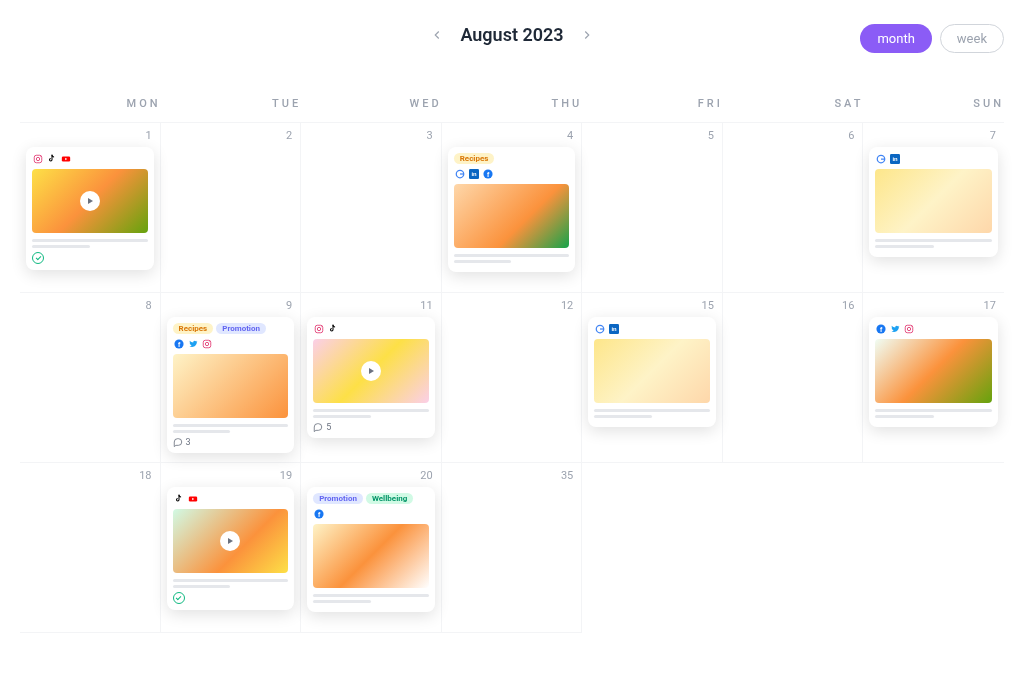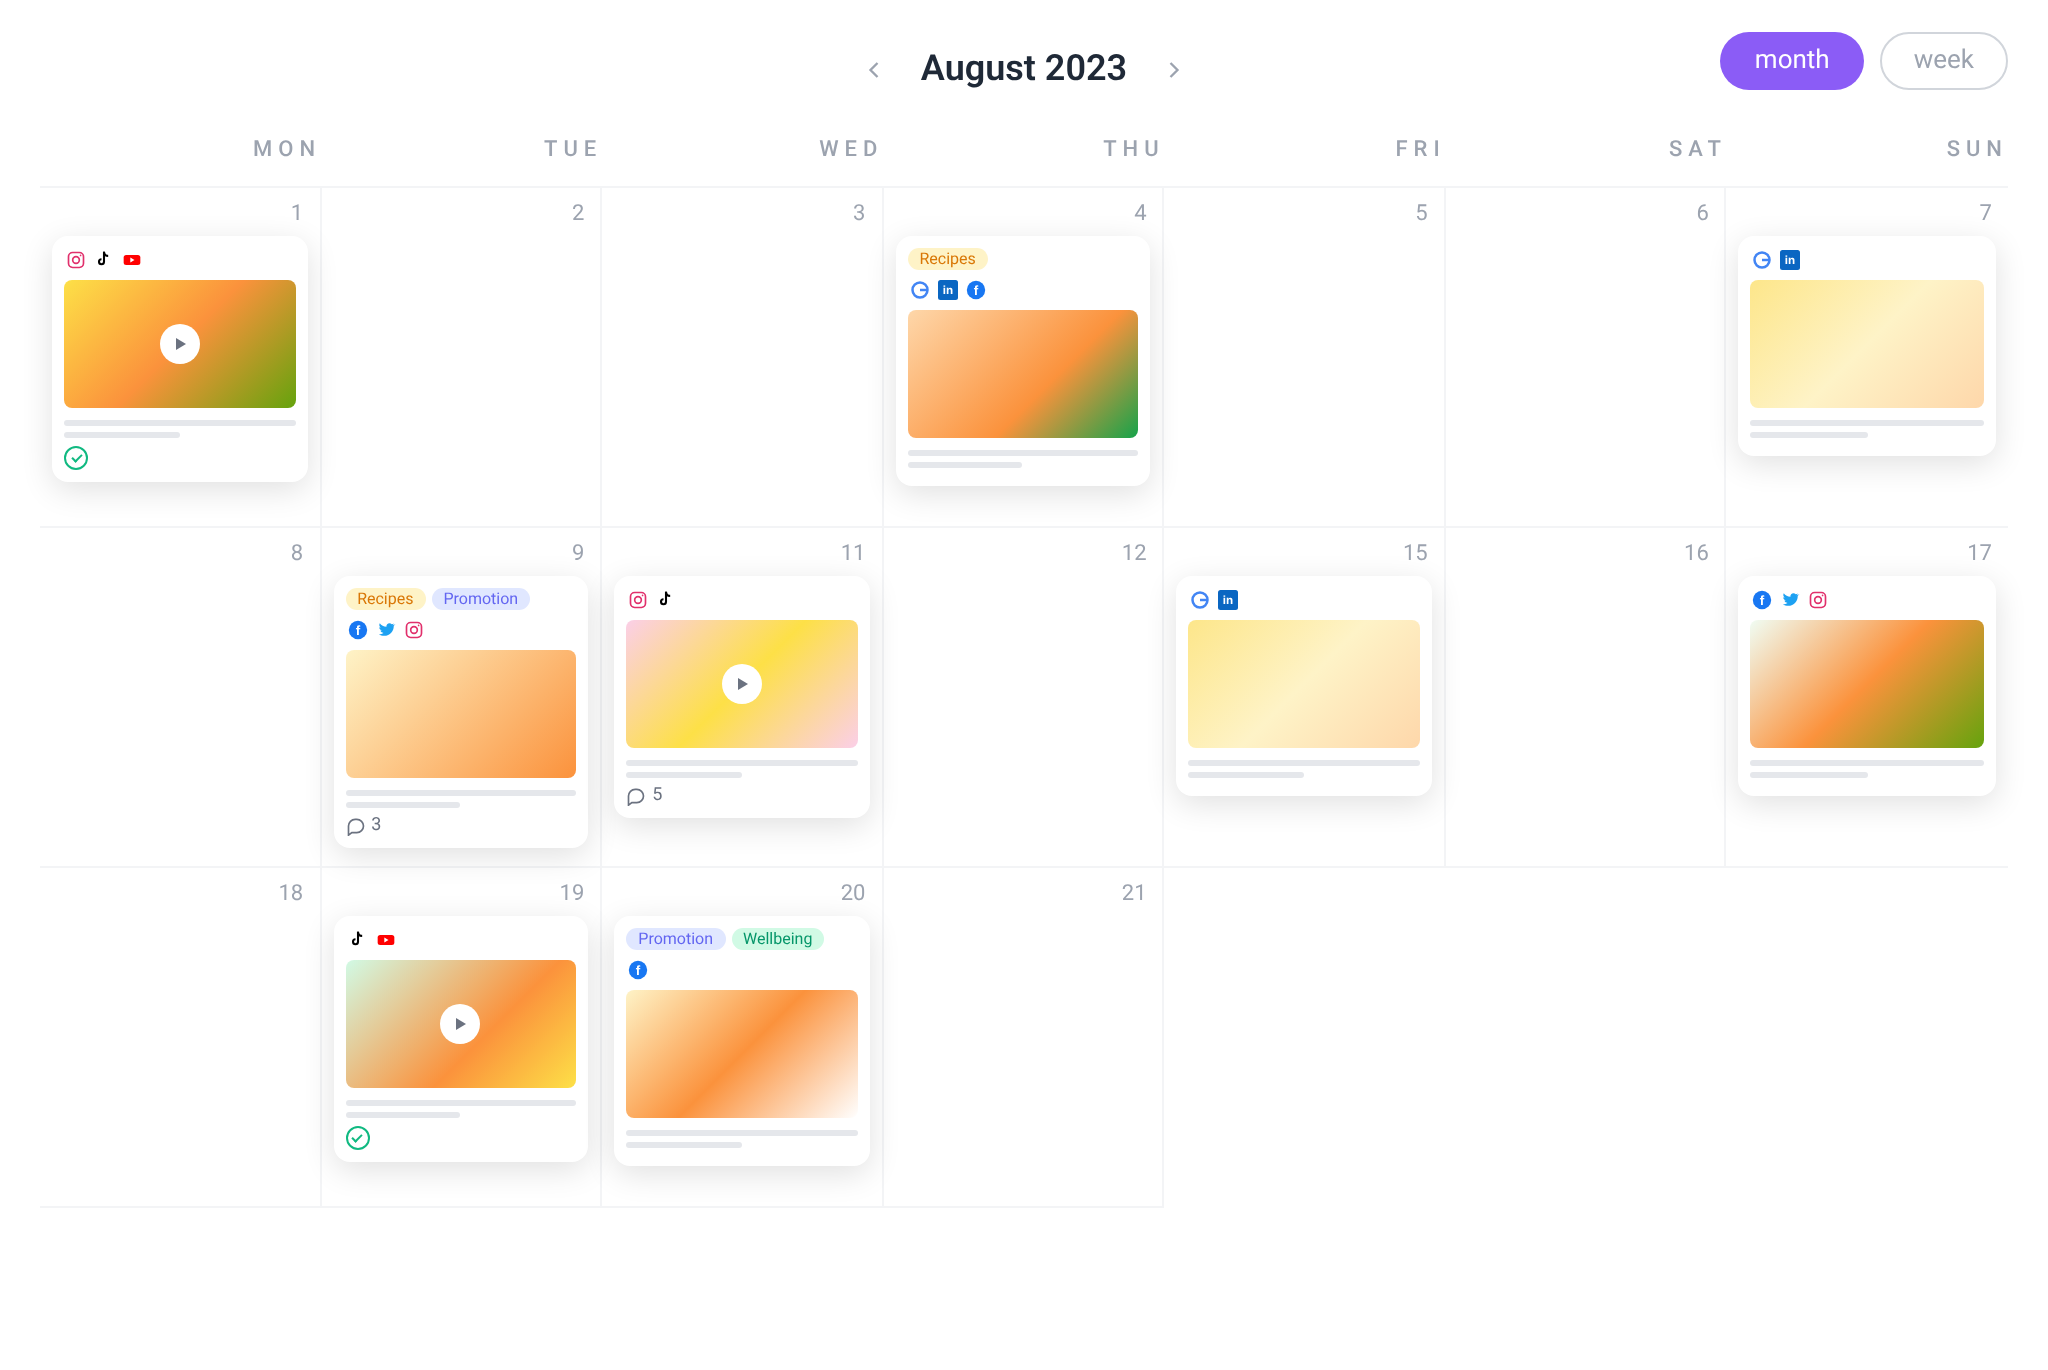--- a/index.html
+++ b/index.html
@@ -1,35 +1,35 @@
 <!DOCTYPE html>
 <html><head>
 <meta charset="utf-8">
 <style>
 *{margin:0;padding:0;box-sizing:border-box}
 body{font-family:-apple-system,BlinkMacSystemFont,"Segoe UI",Roboto,sans-serif;background:#fff;width:1024px;height:685px;overflow:hidden;border-radius:20px}
 .app{width:100%;height:100%;padding:24px 20px}
-.header{display:flex;align-items:flex-end;justify-content:center;position:relative;margin-bottom:23px}
+.header{display:flex;align-items:flex-start;justify-content:center;position:relative;margin-bottom:52px}
 .month-nav{display:flex;align-items:center;gap:14px}
 .arrow{width:18px;height:18px;display:flex;align-items:center;justify-content:center;cursor:pointer;color:#9ca3af}
 .arrow svg{width:14px;height:14px}
 .title{font-size:18px;font-weight:600;color:#1f2937}
 .view-toggle{position:absolute;right:0;display:flex;gap:8px}
 .pill{padding:6px 16px;border-radius:20px;font-size:13px;cursor:pointer;border:1px solid transparent}
 .pill.active{background:#8b5cf6;color:#fff}
 .pill.inactive{background:#fff;color:#9ca3af;border-color:#d1d5db}
 .days-header{display:grid;grid-template-columns:repeat(7,1fr);margin-bottom:12px}
 .day-name{text-align:right;font-size:11px;letter-spacing:3px;color:#9ca3af;font-weight:500}
 .grid{display:grid;grid-template-columns:repeat(7,1fr);grid-template-rows:repeat(3,170px);border-top:1px solid #f3f4f6}
 .cell{border-right:1px solid #f3f4f6;border-bottom:1px solid #f3f4f6;padding:6px;position:relative}
 .cell:nth-child(7n){border-right:none}
 .date{position:absolute;top:6px;right:8px;font-size:11px;color:#9ca3af}
 .card{background:#fff;border-radius:8px;box-shadow:0 4px 16px rgba(0,0,0,0.12);padding:6px;margin-top:18px;position:relative;z-index:5}
 .tags{display:flex;gap:3px;margin-bottom:4px;flex-wrap:wrap}
-.tag{font-size:8px;padding:1px 6px;border-radius:6px;font-weight:400}
+.tag{font-size:8px;padding:1px 6px;border-radius:6px;font-weight:700}
 .tag.recipes{background:#fef3c7;color:#d97706}
 .tag.promotion{background:#e0e7ff;color:#6366f1}
 .tag.wellbeing{background:#d1fae5;color:#059669}
 .icons{display:flex;gap:2px;margin-bottom:4px}
 .ic{width:12px;height:12px;border-radius:2px;display:flex;align-items:center;justify-content:center}
 .ic svg{width:10px;height:10px}
 .thumb{width:100%;height:64px;border-radius:4px;position:relative;background:#fde68a}
 .play{position:absolute;top:50%;left:50%;transform:translate(-50%,-50%);width:20px;height:20px;background:#fff;border-radius:50%;display:flex;align-items:center;justify-content:center}
 .play::after{content:"";border-left:5px solid #6b7280;border-top:3px solid transparent;border-bottom:3px solid transparent;margin-left:1px}
 .lines{margin-top:6px}
@@ -370,16 +370,16 @@
             </span>
           </div>
           <div class="thumb t9"></div>
           <div class="lines">
             <div class="line"></div>
             <div class="line short"></div>
           </div>
         </div>
       </div>
       <div class="cell">
-        <div class="date">21</div>
+        <div class="date">35</div>
       </div>
     </div>
 </div>
 
 </body></html>

